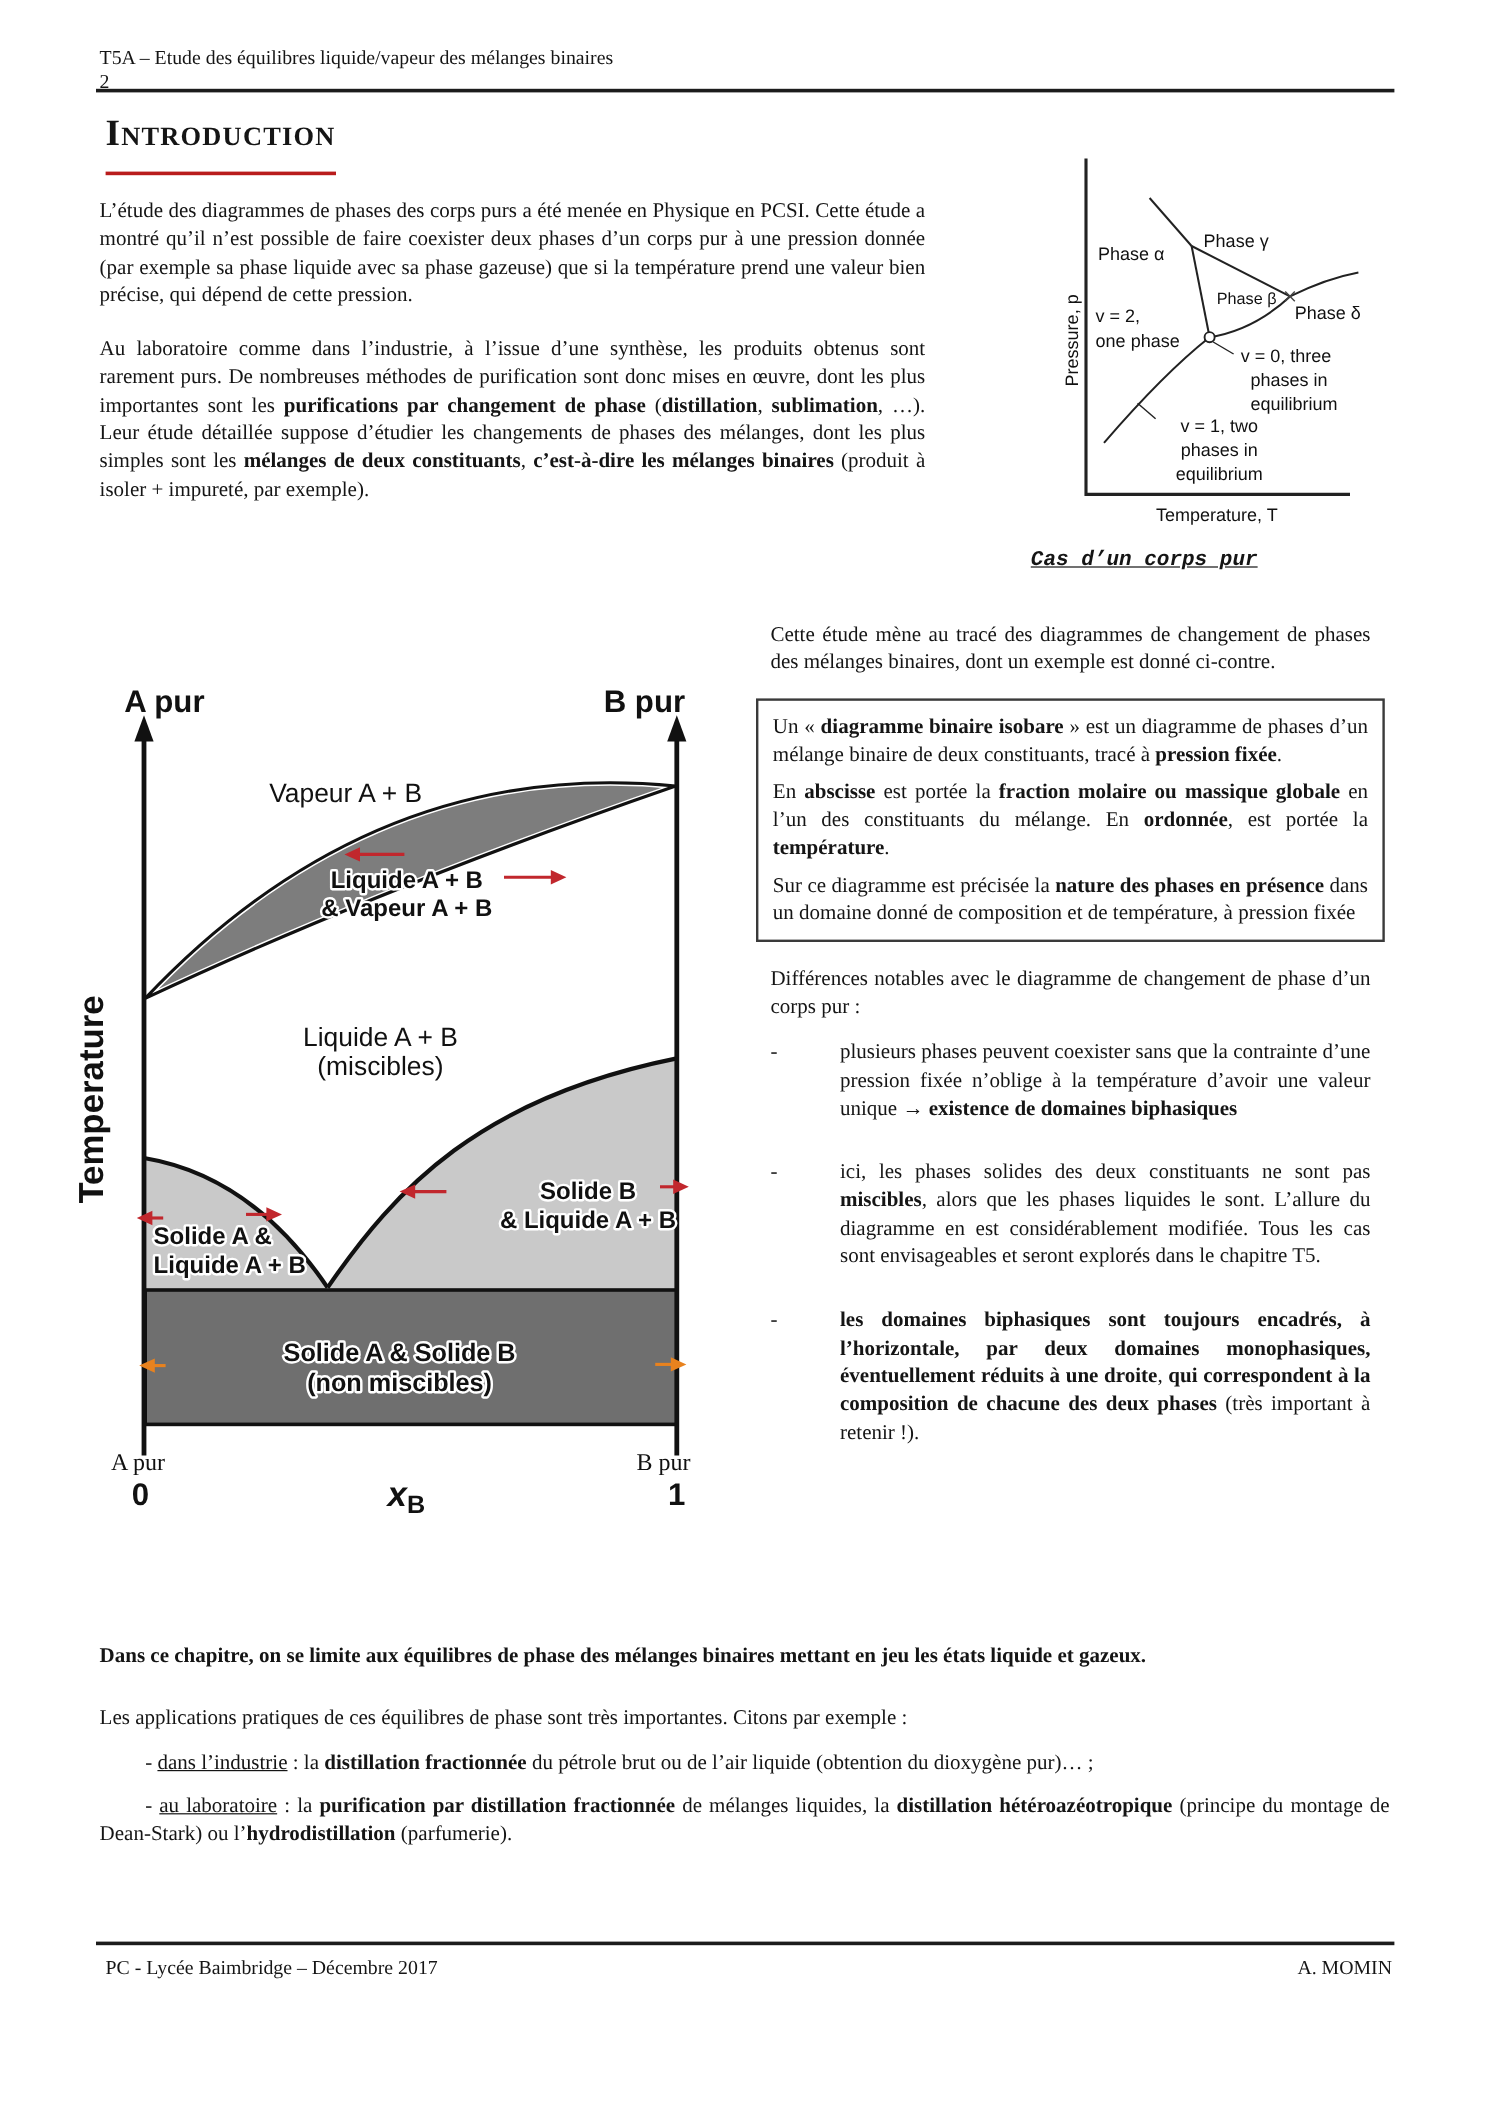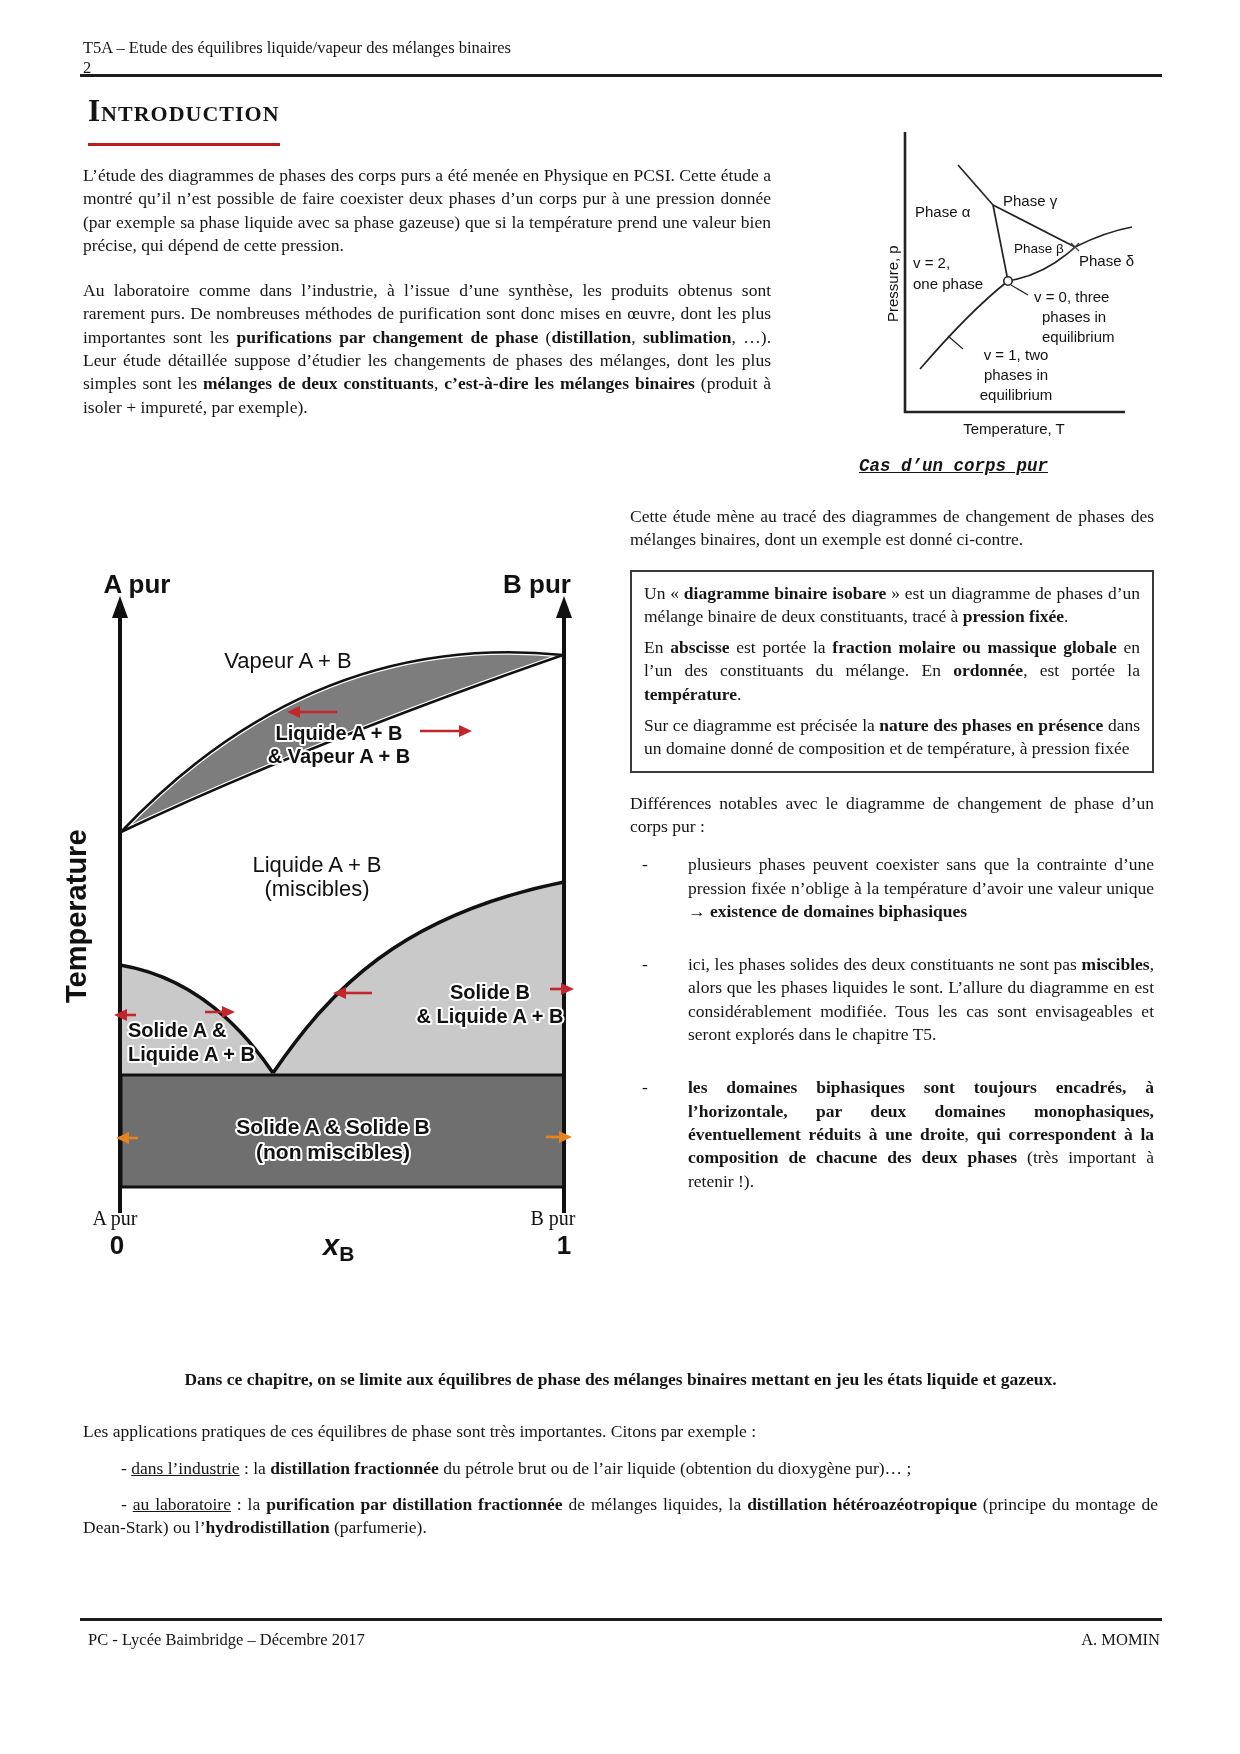--- a/index.html
+++ b/index.html
@@ -22,29 +22,29 @@
          padding-bottom:15px;line-height:1.1;text-align:center;}
   
   .textblock{position:absolute;text-align:justify;font-size:17.5px;line-height:23.3px;}
   .textblock p{margin:0 0 22px 0;}
   .b{font-weight:bold;}
   .u{text-decoration:underline;}
   
   .intro-col{left:83px;top:164px;width:688px;}
   
   .right-col{left:630px;top:505px;width:524px;}
-  .right-col p{margin:0;}
+  .right-col p{margin:12px;}
   .def-box{border:2px solid #3a3a3a;margin-top:18px;padding:10px 12px;}
   .def-box p{margin:0 0 8px 0;}
   .def-box p:last-child{margin-bottom:0;}
   .diff-intro{margin-top:19px !important;font-family:Liberation Serif, serif;}
   .bullets{margin-top:15px;}
   .bullet{position:relative;padding-left:58px;margin-bottom:30px;}
   .bullet .dash{position:absolute;left:12px;top:0;}
-  .bullet p{margin:0;}
+  .bullet p{margin:12px;}
   
   .fig{position:absolute;}
   .fig-caption{margin-top:6px;text-align:center;padding-right:55px;
                font-weight:bold;font-style:italic;text-decoration:underline;
                font-size:17.5px;font-family:Liberation Mono, monospace;}
   svg text{font-family:"Liberation Sans",sans-serif;fill:#111;}
   .slbl{font-size:15px;}
   .slbl-sm{font-size:13.5px;}
   .dlbl{font-size:22px;}
   .dlbl-big{font-size:26px;font-weight:bold;}
@@ -54,21 +54,21 @@
                 stroke-width:4px;stroke-linejoin:round;}
   .axis{stroke:#111;stroke-width:4;fill:none;}
   .curve{stroke:#111;stroke-width:3.5;fill:none;}
   .thin{stroke:#222;stroke-width:1.7;fill:none;}
   .arr-red line{stroke-width:2.6;}
   .arr-red polygon{stroke:none;}
   .arr-or line{stroke-width:2.6;}
   .arr-or polygon{stroke:none;}
   
   .bottom{position:absolute;left:83px;right:82px;top:1368px;font-size:17.5px;line-height:23.3px;}
-  .bottom .highlight{text-align:center;font-weight:bold;margin:0;}
+  .bottom .highlight{font-weight:bold;margin:0;}
   .bottom .apps{margin:29px 0 0 0;}
   .bottom .item{margin:13px 0 0 0;text-indent:38px;text-align:justify;}
 </style>
 </head>
 <body>
 
 <div class="page">
 
   <div class="hdr">
     <span>T5A – Etude des équilibres liquide/vapeur des mélanges binaires</span>

